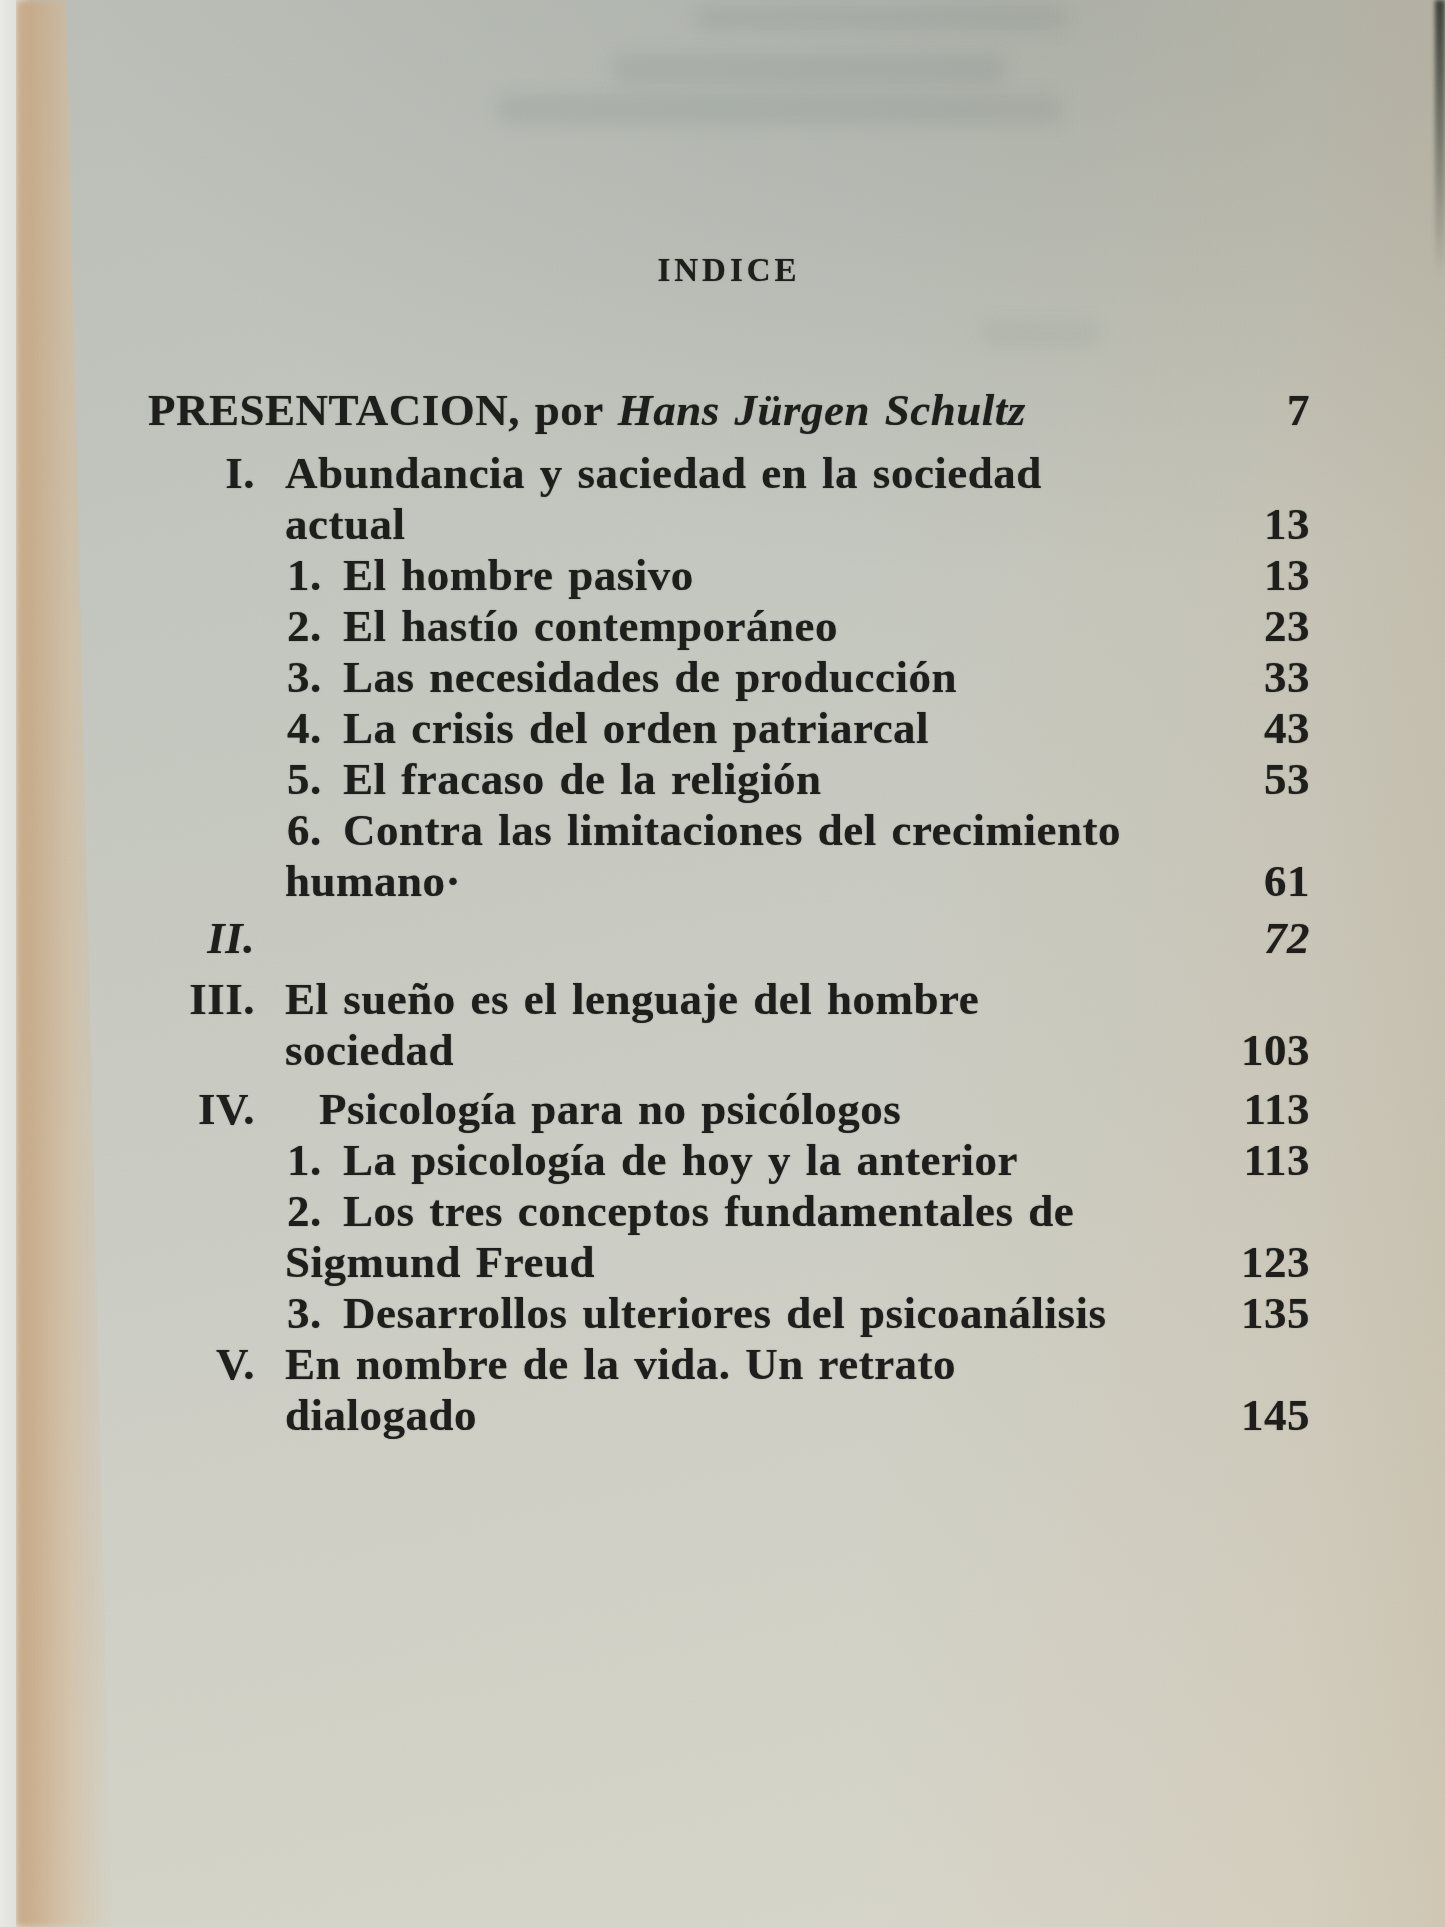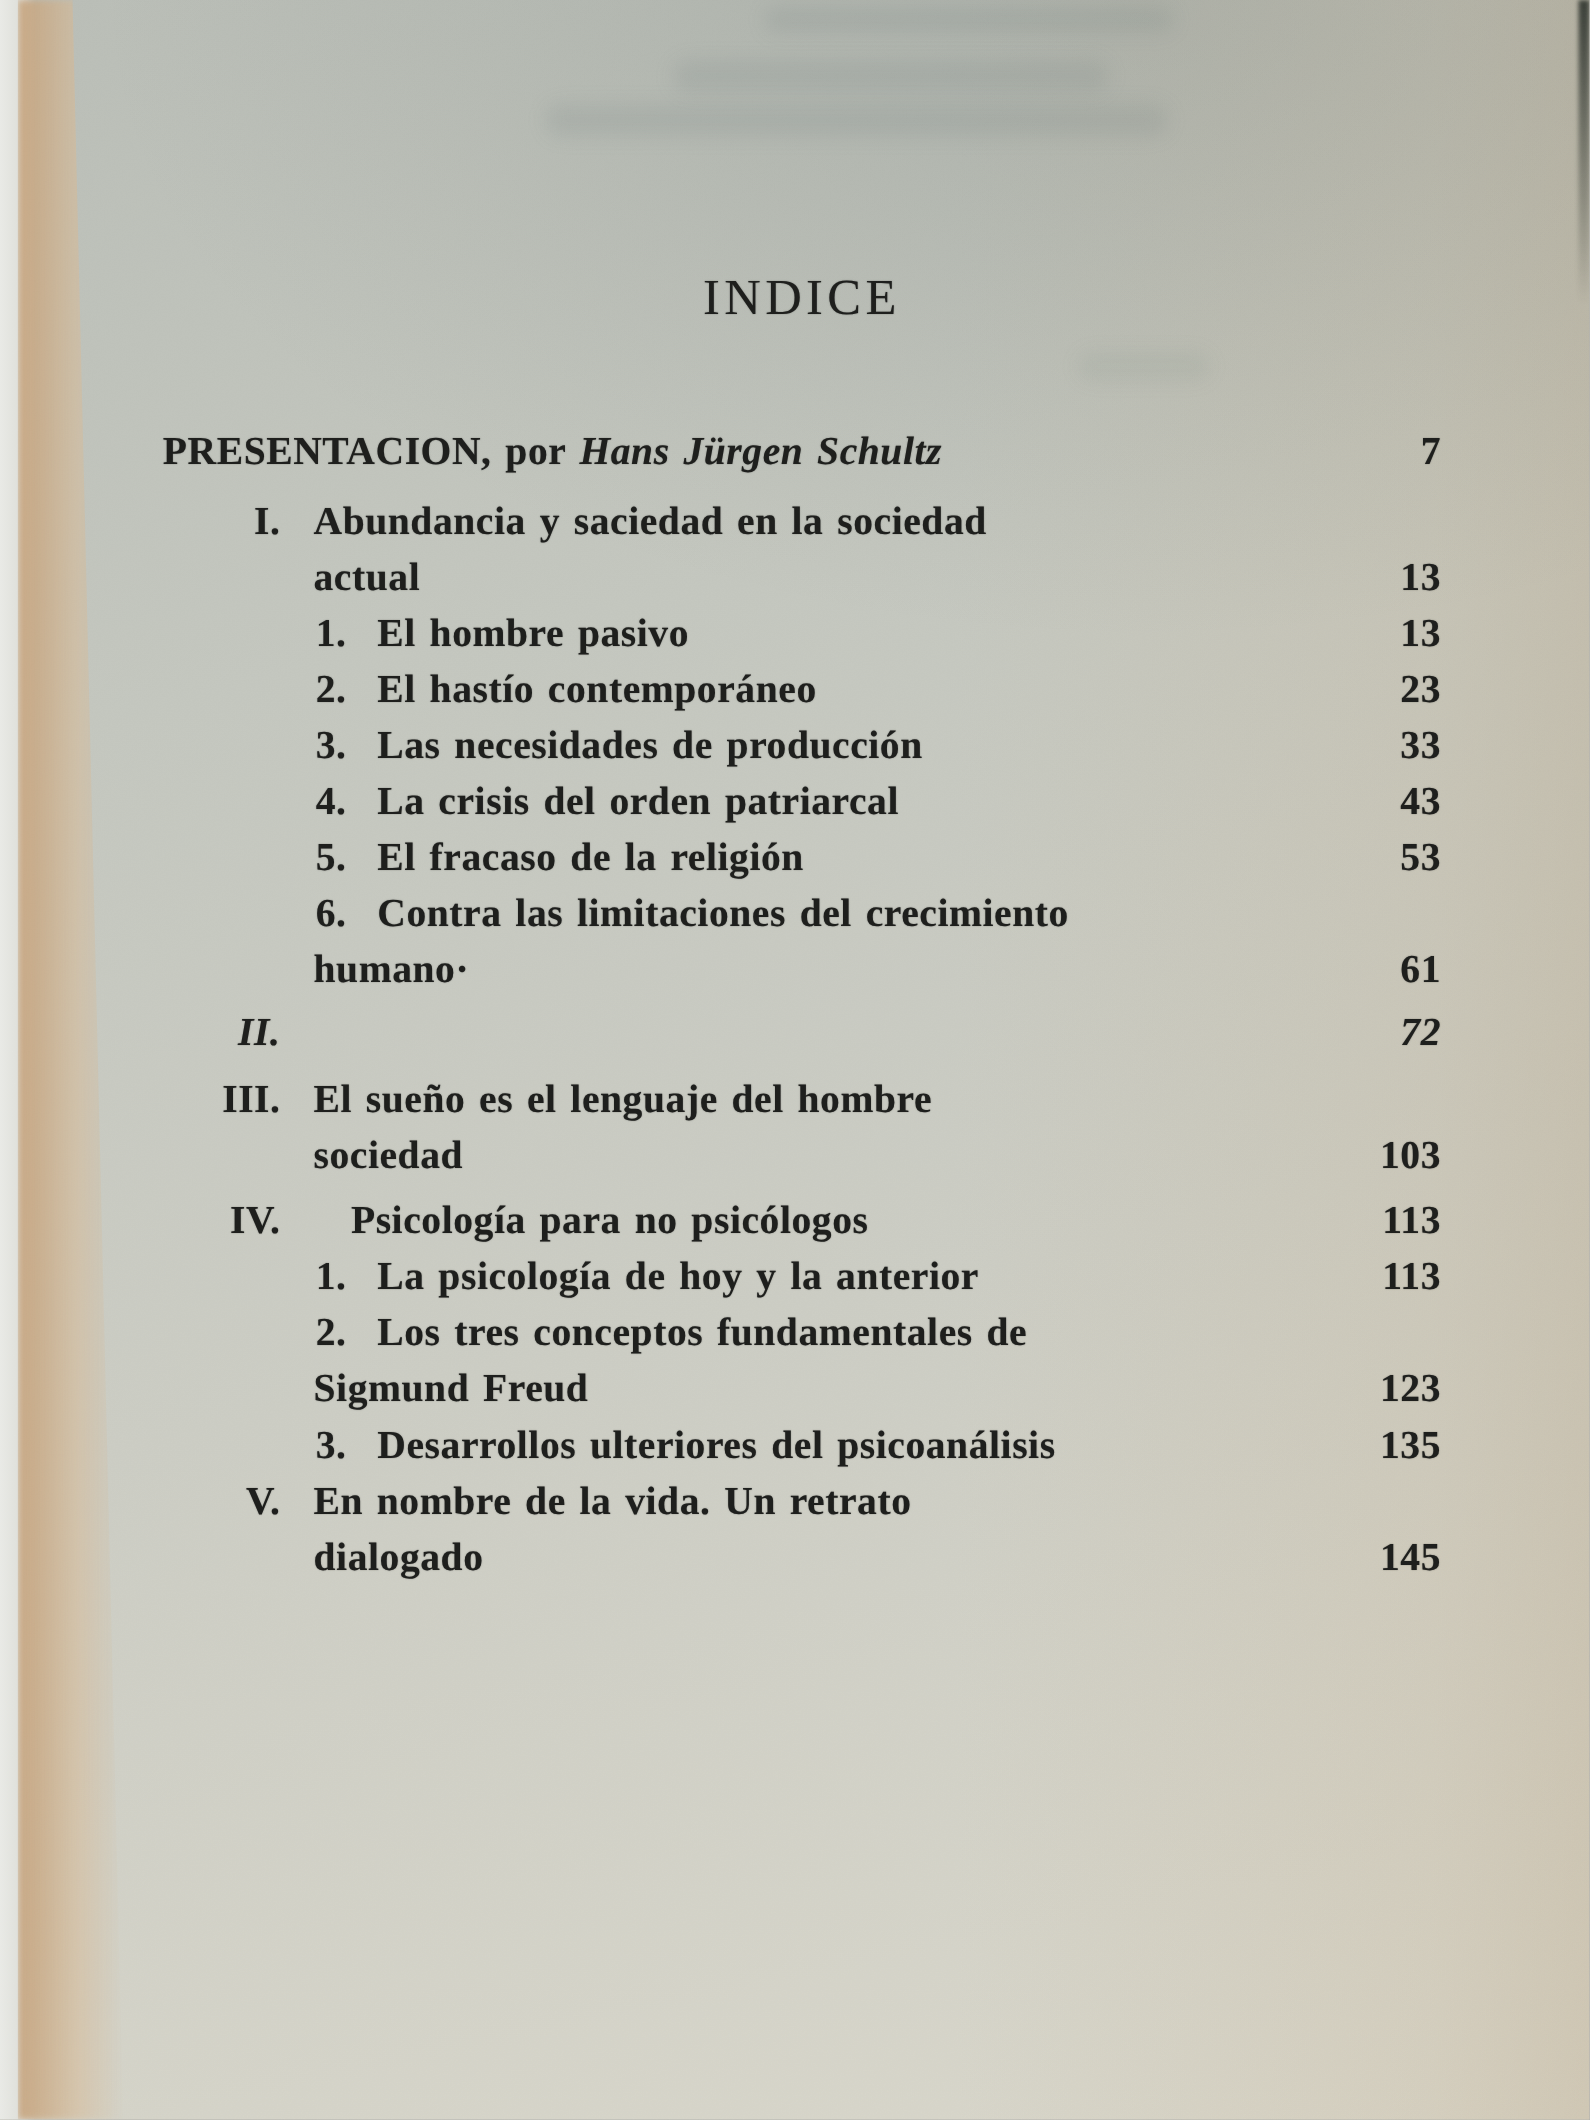--- a/index.html
+++ b/index.html
@@ -40,24 +40,24 @@
   .smudge.s4{left:980px;top:320px;width:120px;height:26px;background:rgba(108,124,121,.10);}
 
   .content{
     position:absolute;left:148px;top:0;width:1162px;
     color:#1d1e1c;font-weight:600;
     letter-spacing:.5px;word-spacing:3px;
     text-shadow:0 0 1.2px rgba(25,26,24,.5);
   }
   .title{
     margin:247px 0 0 0;text-align:center;
-    font-size:46px;line-height:46px;font-weight:400;letter-spacing:4px;
+    font-size:33px;line-height:46px;font-weight:700;letter-spacing:4px;
   }
   .rows{margin-top:92px;}
-  .row{display:flex;align-items:flex-end;line-height:51px;font-size:36px;white-space:nowrap;}
+  .row{display:flex;align-items:flex-end;line-height:51px;font-size:45px;white-space:nowrap;}
   .row .num{flex:0 0 auto;}
   .row.roman .num{width:137px;text-align:right;padding-right:30px;box-sizing:border-box;}
   .row.sub{padding-left:139px;}
   .row.sub .num{width:56px;}
   .row.cont{padding-left:137px;}
   .row .pg{margin-left:auto;padding-left:24px;}
   .italic{font-style:italic;}
 
   .grain{position:absolute;left:0;top:0;width:100%;height:100%;pointer-events:none;
          opacity:.5;mix-blend-mode:soft-light;}

